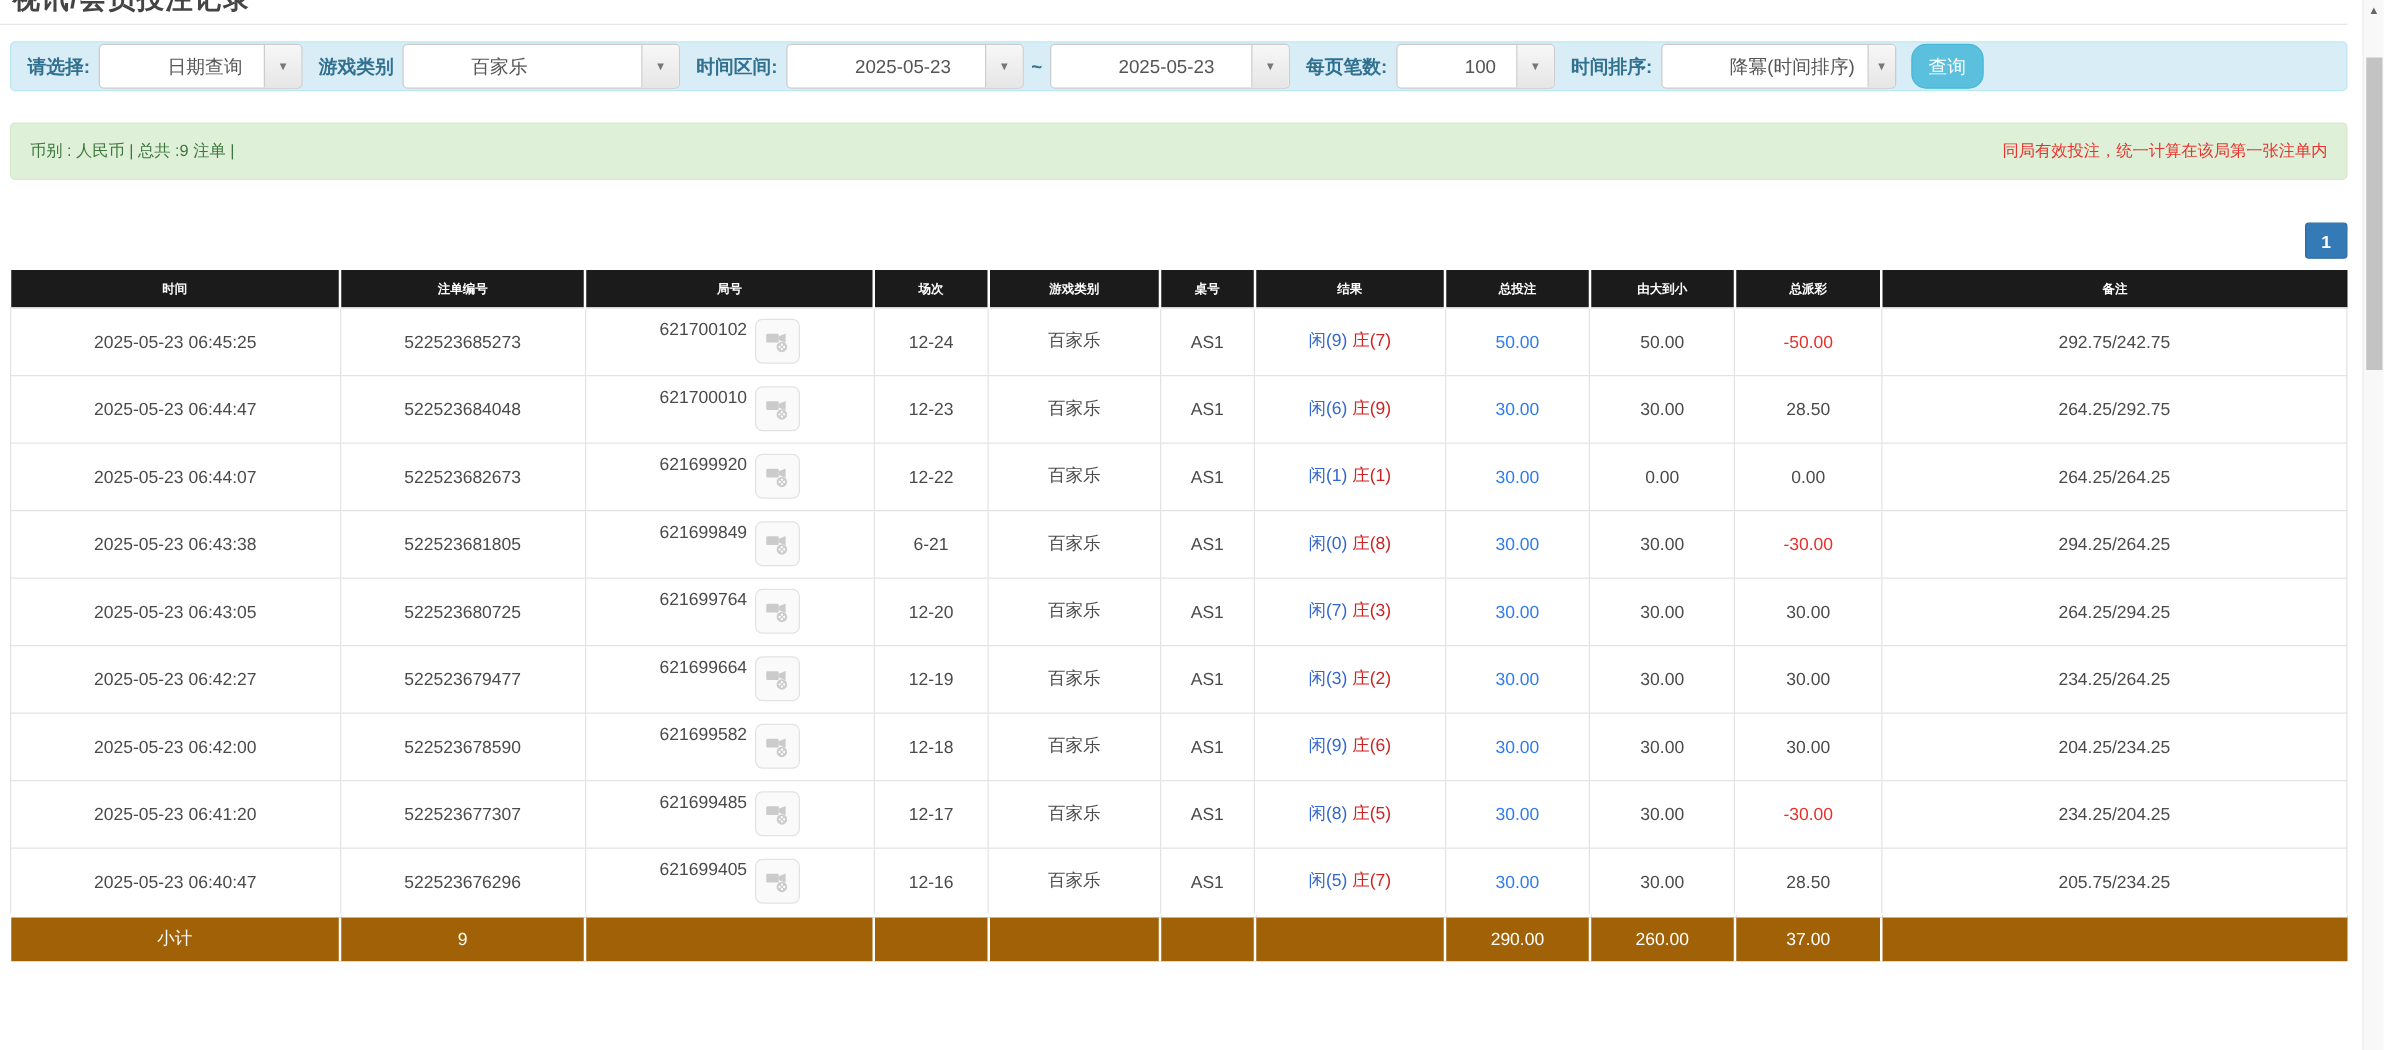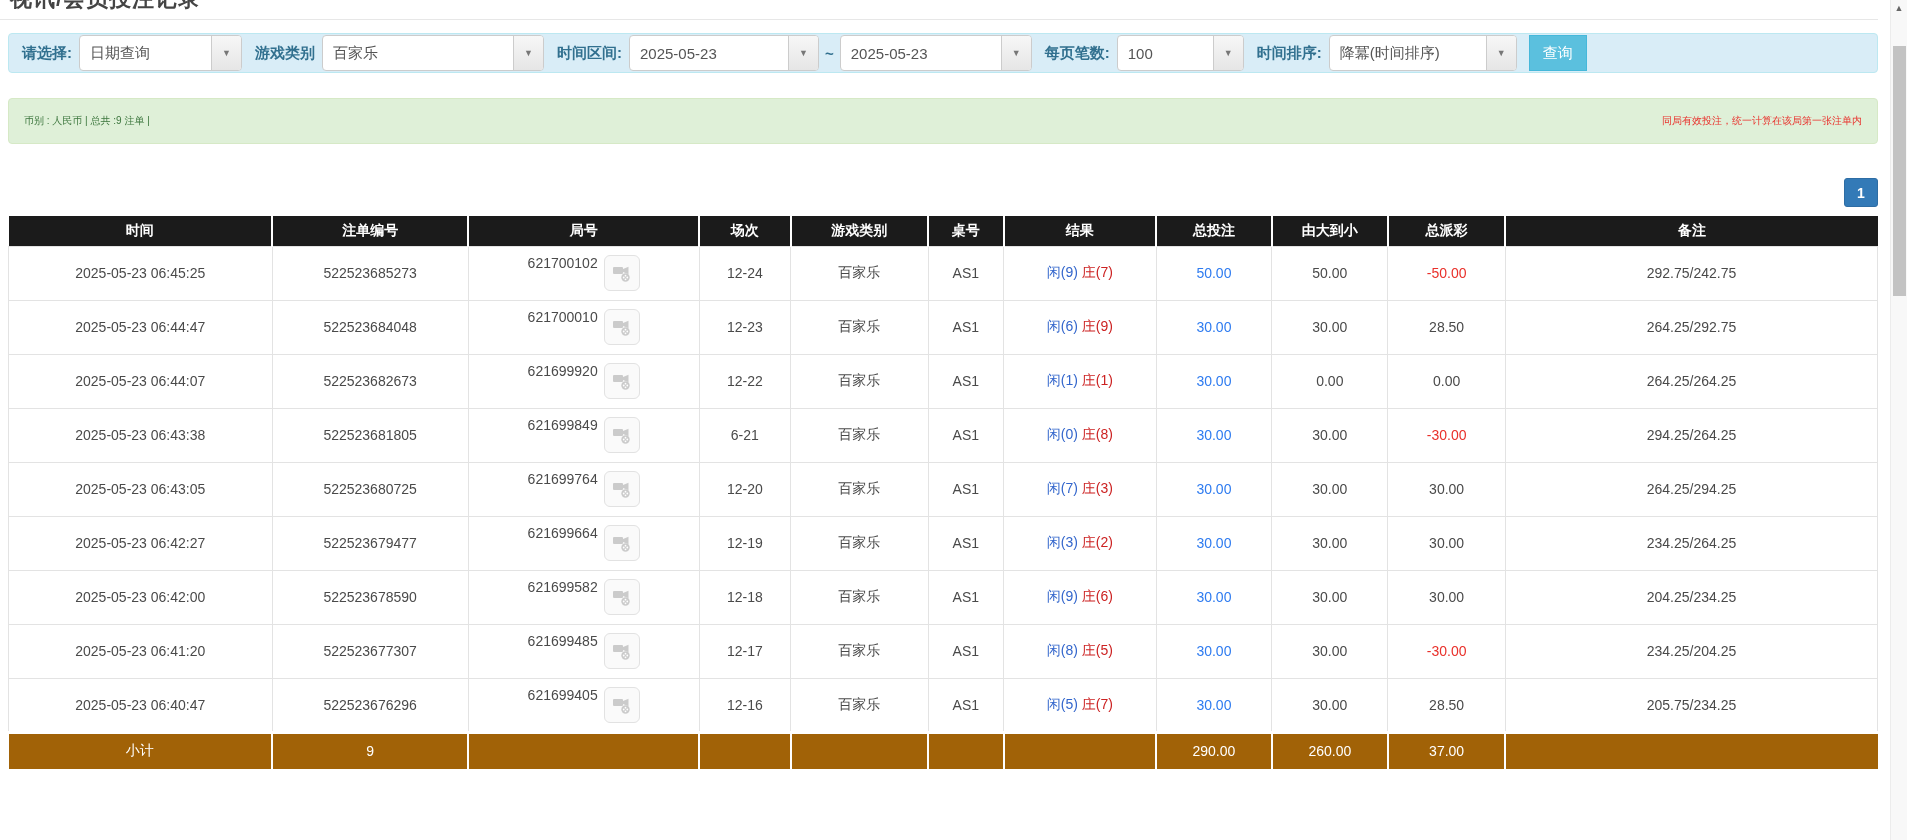--- a/index.html
+++ b/index.html
@@ -11,46 +11,46 @@
   .title-clip { height:12px; overflow:hidden; }
   .page-title { font-size:22px; line-height:24px; font-weight:bold; color:#444;
                 margin:-13px 0 0 10px; letter-spacing:1px; }
   .title-divider { border-bottom:1px solid #e7e7e7; margin:7px 29px 0 0; }
 
   
   .filter-bar { display:flex; align-items:center; background:#d9edf7; border:1px solid #bce8f1;
                 border-radius:4px; height:40px; margin:13px 29px 0 8px; }
   .flabel { color:#31708f; font-weight:bold; font-size:15px; margin:0 7px 0 13px; white-space:nowrap; }
   .sel { display:inline-flex; align-items:stretch; background:#fff; border:1px solid #ccc;
-         border-radius:4px; height:36px; overflow:hidden; cursor:pointer; }
+         border-radius:4px; height:36px; overflow:hidden; cursor:pointer;padding-left:44px; }
   .sel-text { padding:0 10px; display:flex; align-items:center; font-size:15px; color:#555;
               flex:1; white-space:nowrap; }
   .sel-arrow { width:30px; border-left:1px solid #ccc; background:linear-gradient(#f7f7f7,#e6e6e6);
                display:flex; align-items:center; justify-content:center; color:#777; font-size:9px; }
   .w1{width:163px} .w2{width:222px} .w3{width:190px} .w4{width:192px} .w5{width:127px} .w6{width:188px}
   .tilde { color:#31708f; font-weight:bold; margin:0 6px; font-size:15px; }
   .search-btn { background:#5bc0de; border:1px solid #46b8da; color:#fff; font-size:15px;
-                border-radius:0; height:36px; padding:0 13px; margin-left:12px; cursor:pointer; }
+                border-radius:12px; height:36px; padding:0 13px; margin-left:12px; cursor:pointer; }
 
   
   .summary-bar { margin:25px 29px 0 8px; background:#dff0d8; border:1px solid #d6e9c6;
                  border-radius:4px; padding:0 15px; height:46px; display:flex; align-items:center;
-                 justify-content:space-between; font-size:10px; color:#3c763d; }
+                 justify-content:space-between; font-size:13px; color:#3c763d; }
   .notice-red { color:#e9322d; }
 
   
   .pagination { margin:34px 29px 0 8px; text-align:right; }
   .page-btn { min-width:34px; height:29px; background:#337ab7; border:1px solid #2e6da4;
               color:#fff; border-radius:3px; font-size:14px; font-weight:bold; cursor:pointer; }
 
   
   table { width:1870px; margin:9px 29px 0 8px; border-collapse:collapse; table-layout:fixed;
           font-size:14px; color:#4a4a4a; text-align:center; }
   thead th { background:#1b1b1b; color:#fff; height:30px; font-weight:bold;
-             border-right:2px solid #fff; font-size:14px; }
+             border-right:2px solid #fff; font-size:10px; }
   thead th:last-child { border-right:none; }
   tbody.data td { height:54px; border:1px solid #e3e3e3; background:#fff; }
   .col-bet { color:#2e7bf0; cursor:pointer; }
   .player { color:#3366cc;margin-top:28px; } .banker { color:#cc2222; }
   .neg { color:#e9302a; }
   tbody.totals td { background:#a16207; color:#fff; height:37px; border:none;
                     border-right:2px solid #fff; border-top:3px solid #fff; }
   tbody.totals td:last-child { border-right:none; }
 
   

